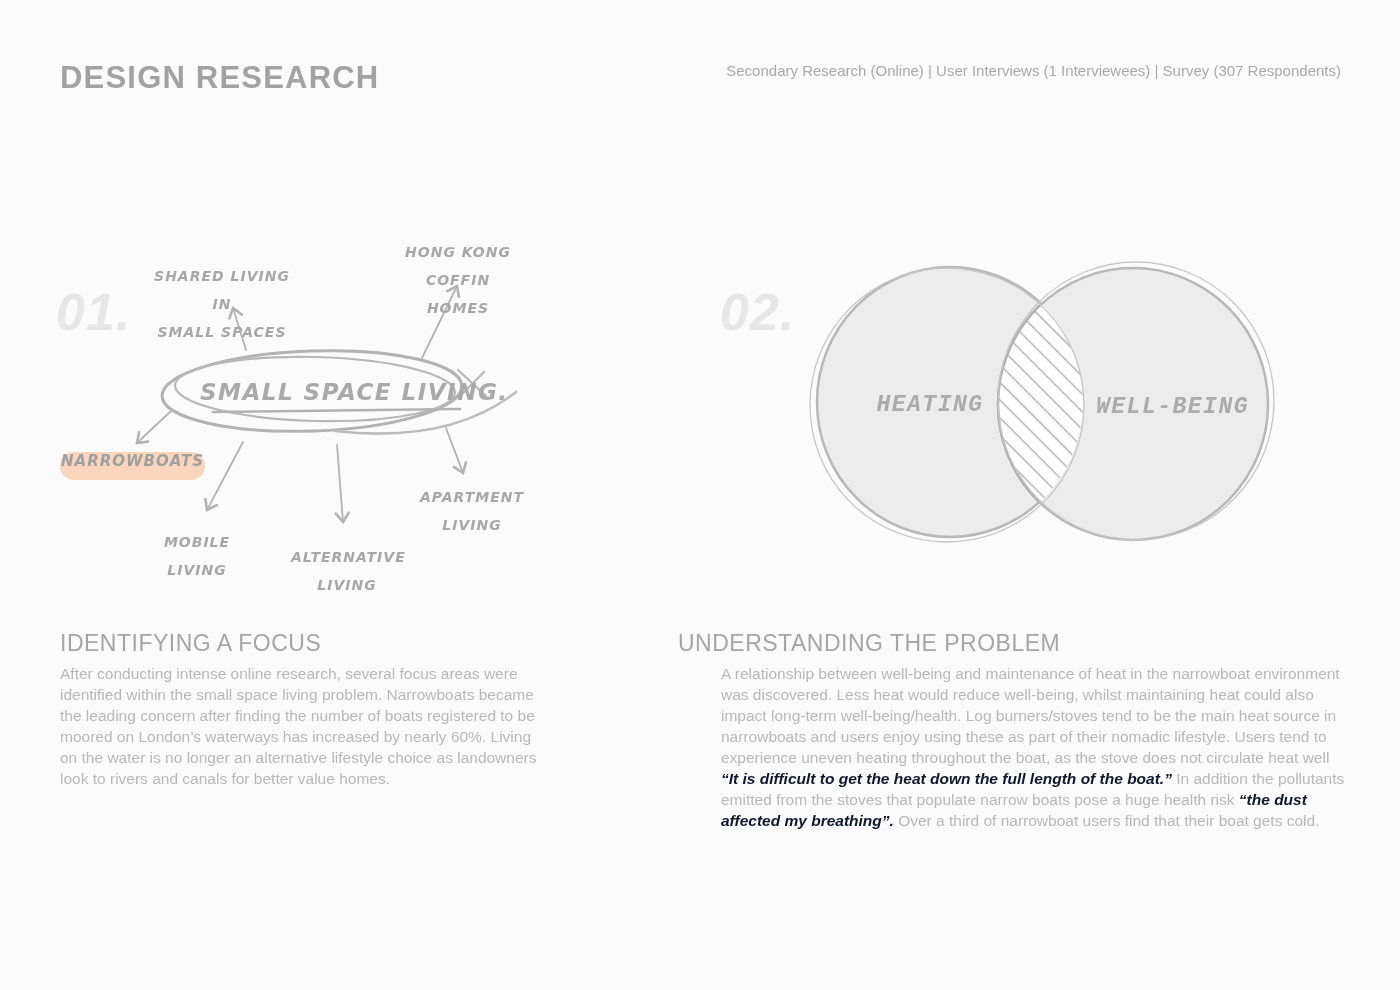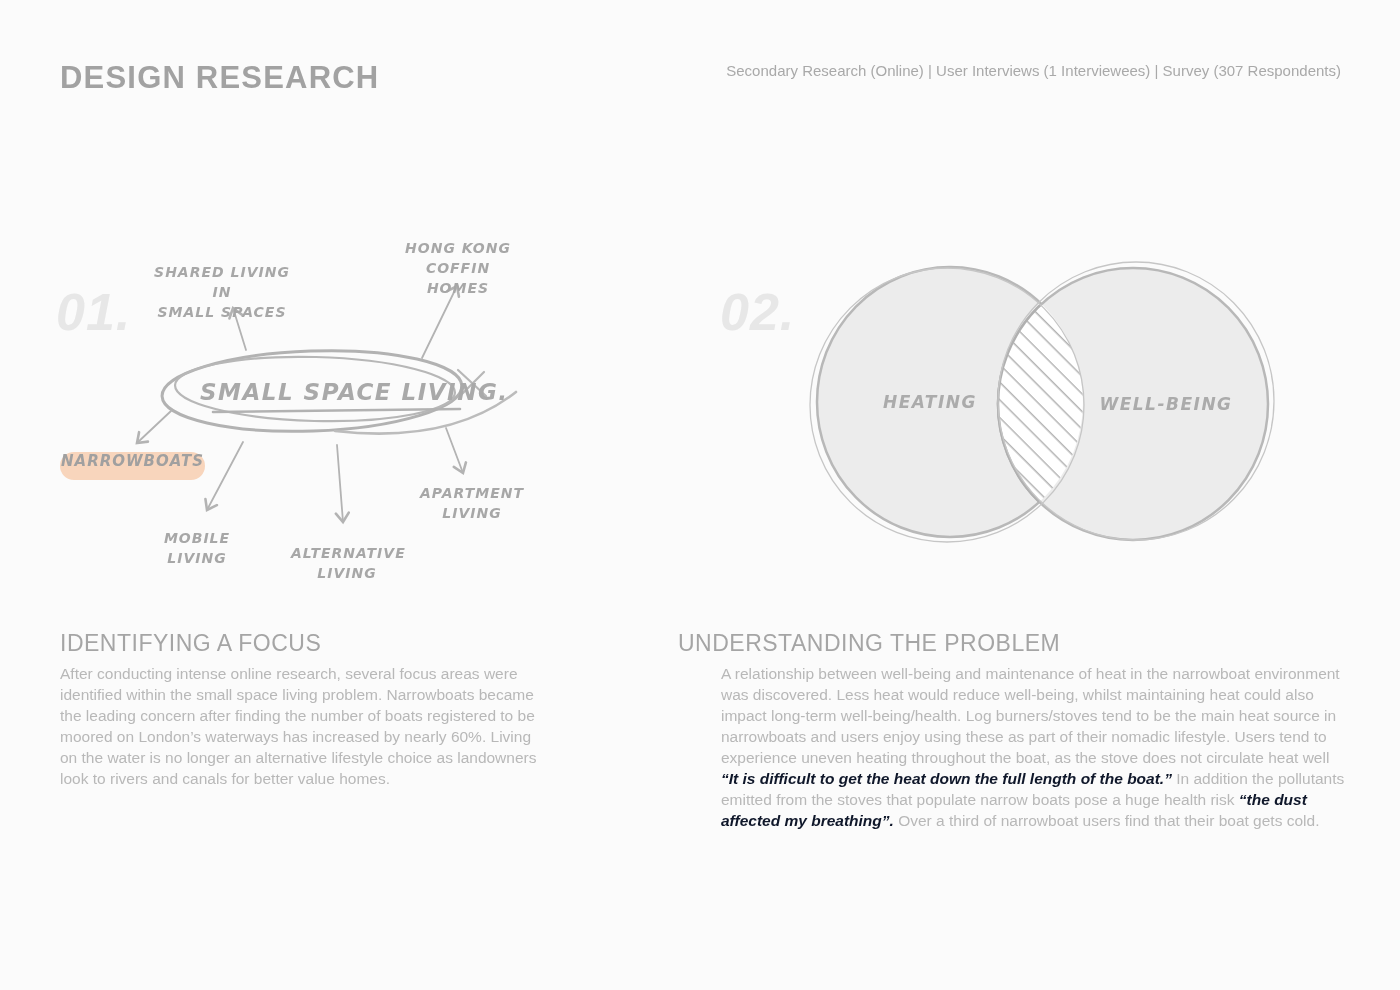--- a/index.html
+++ b/index.html
@@ -47,21 +47,21 @@
   .hand {
     position: absolute;
     font-family: "DejaVu Sans", sans-serif;
     font-weight: 700;
     font-style: italic;
     color: #a7a7a7;
     letter-spacing: 1px;
     text-align: center;
     white-space: pre-line;
   }
-  .node { font-size: 14px; line-height: 20px; }
+  .node { font-size: 14px; line-height: 28px; }
   #node-shared      { left: 152px; top: 262px; width: 140px; }
   #node-hongkong    { left: 398px; top: 238px; width: 120px; }
   #node-mobile      { left: 132px; top: 528px; width: 130px; }
   #node-alternative { left: 291px; top: 543px; width: 112px; }
   #node-apartment   { left: 418px; top: 483px; width: 108px; }
   .center-label {
     left: 200px; top: 379px; width: 276px;
     font-size: 23px;
     letter-spacing: 1.5px;
     color: #a9a9a9;
@@ -74,21 +74,21 @@
     background: #f8d5bc;
     border-radius: 14px;
     display: flex; align-items: flex-start; justify-content: center;
   }
   .pill .hand-inline {
     font-family: "DejaVu Sans", sans-serif;
     font-weight: 700; font-style: italic;
     font-size: 15px; letter-spacing: 1px;
     color: #a0a0a0;
   }
-  .venn-label { font-size: 17px; letter-spacing: 1.5px; color: #ababab; white-space: nowrap; }
+  .venn-label { font-size: 23px; letter-spacing: 1.5px; color: #ababab; white-space: nowrap; font-family: Liberation Mono, monospace; }
   #venn-label-left  { left: 860px;  top: 392px; width: 140px; }
   #venn-label-right { left: 1096px; top: 394px; width: 140px; }
   
   .sec-heading {
     position: absolute;
     font-size: 23px;
     font-weight: 400;
     letter-spacing: 0.5px;
     color: #a5a5a5;
   }

